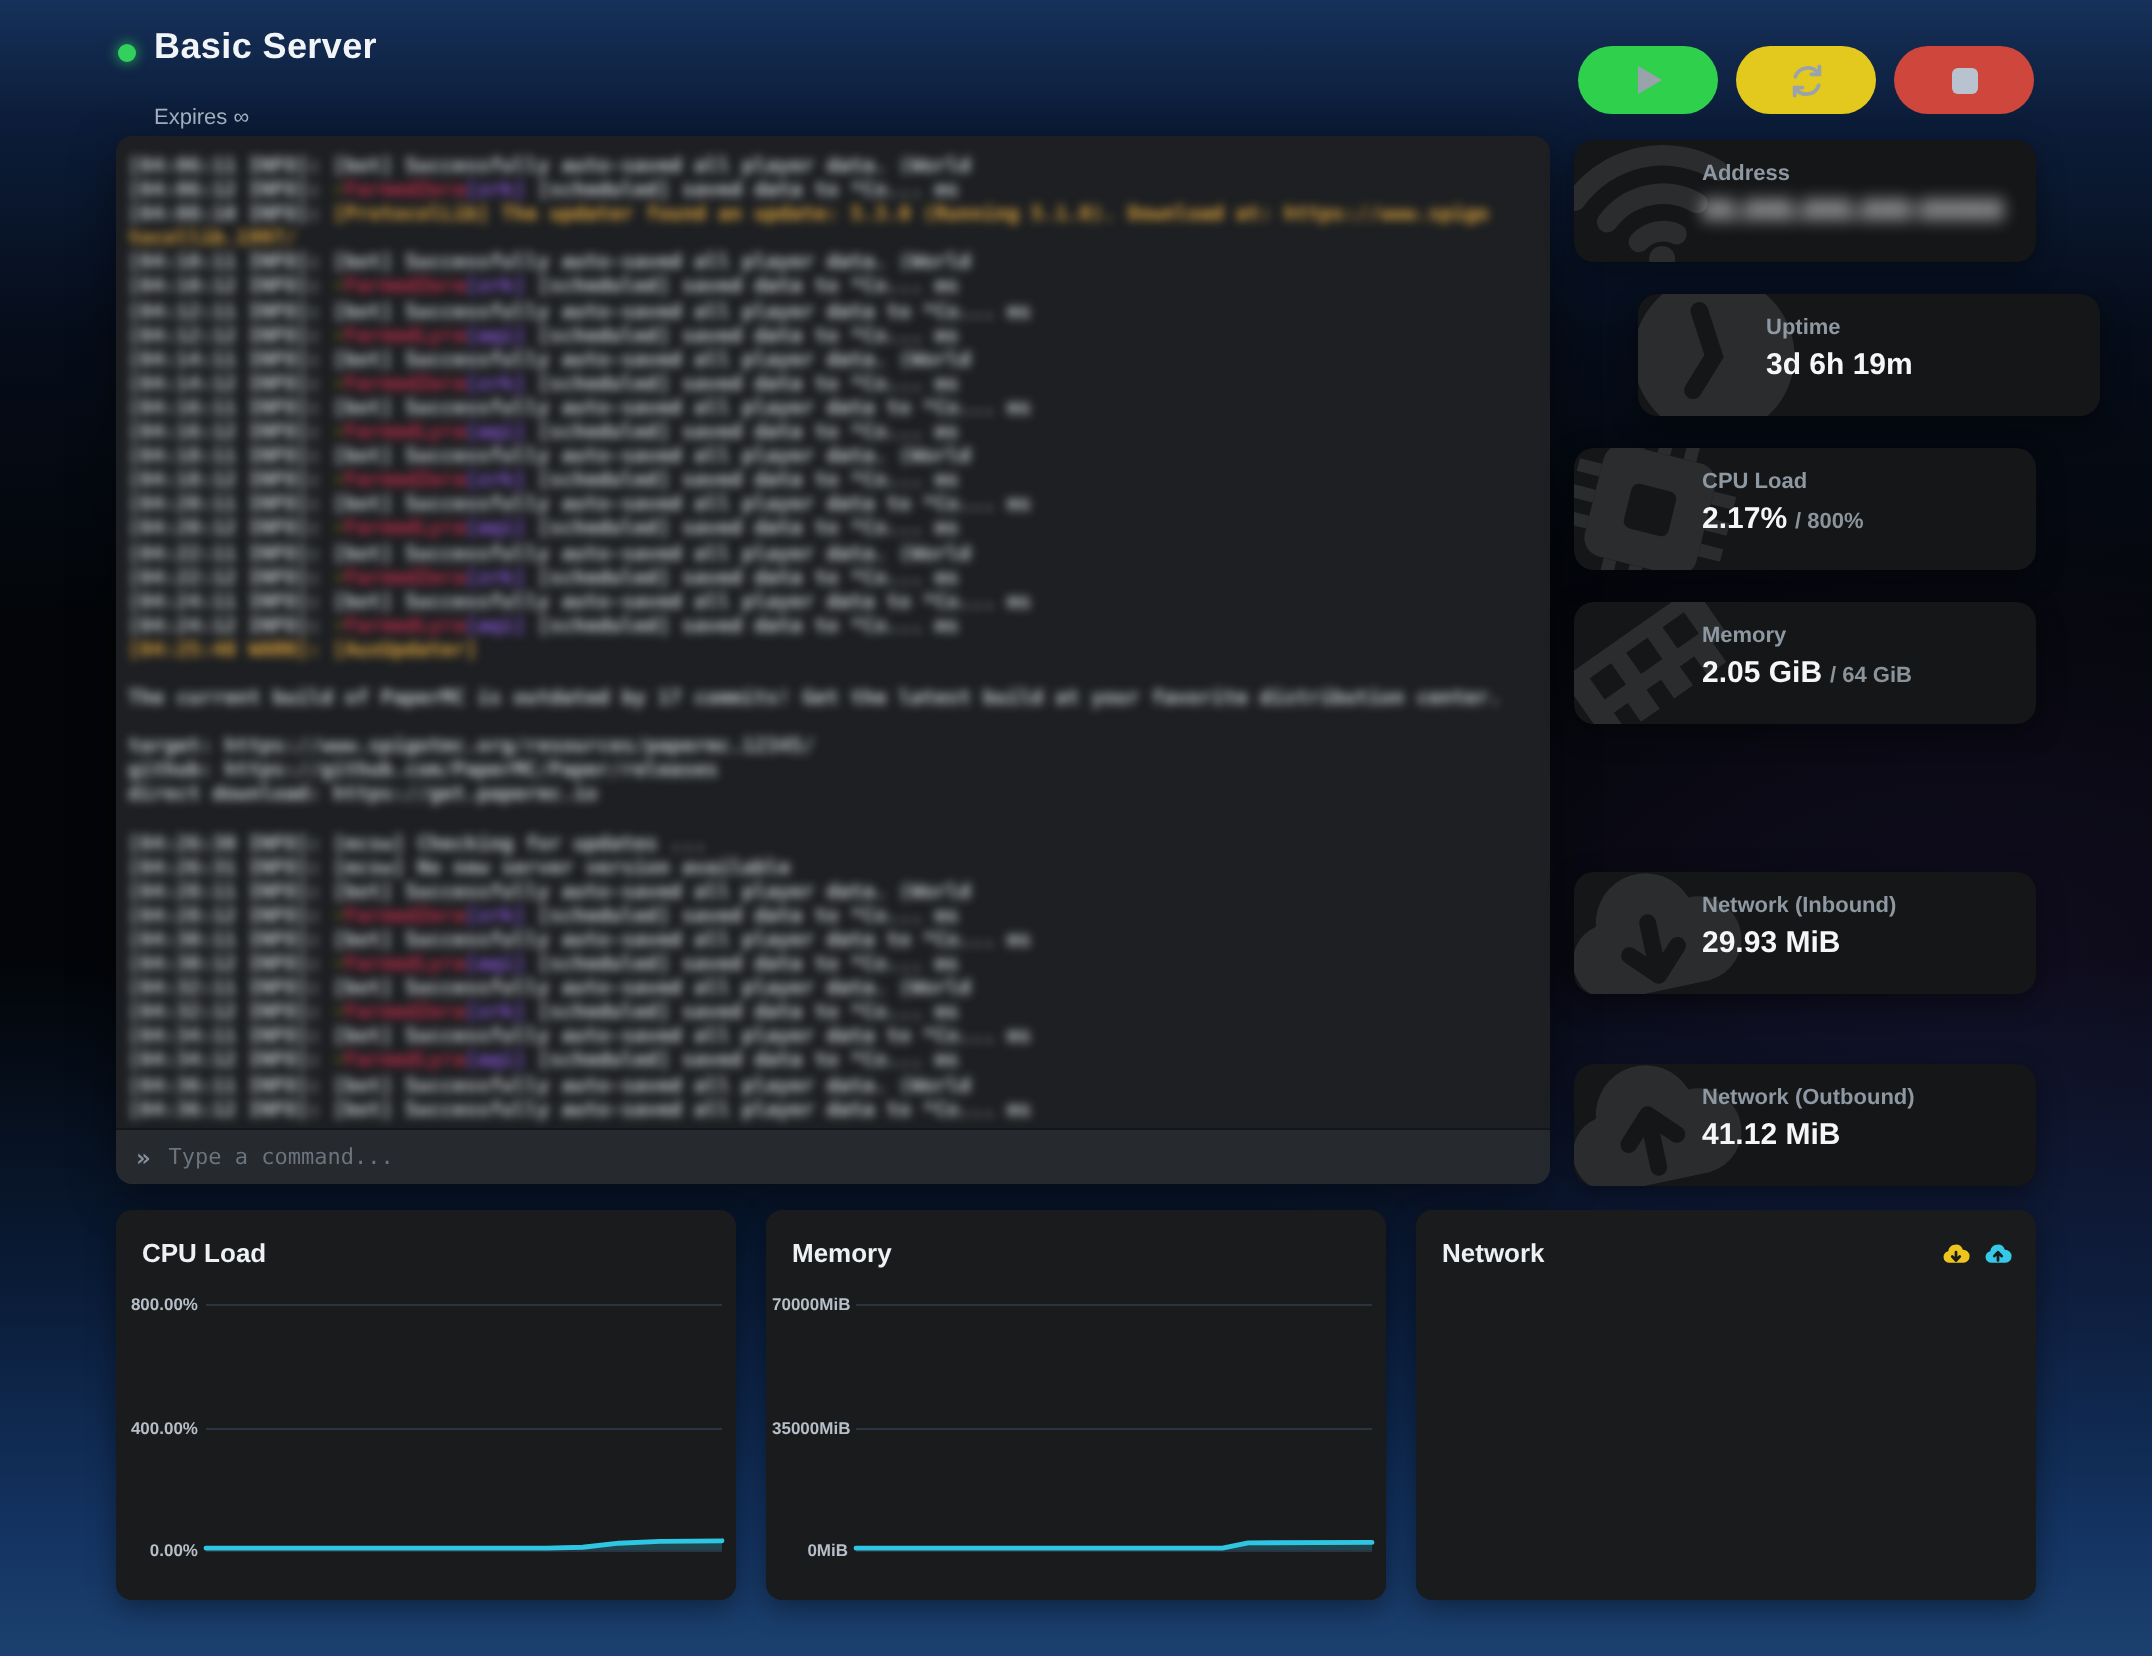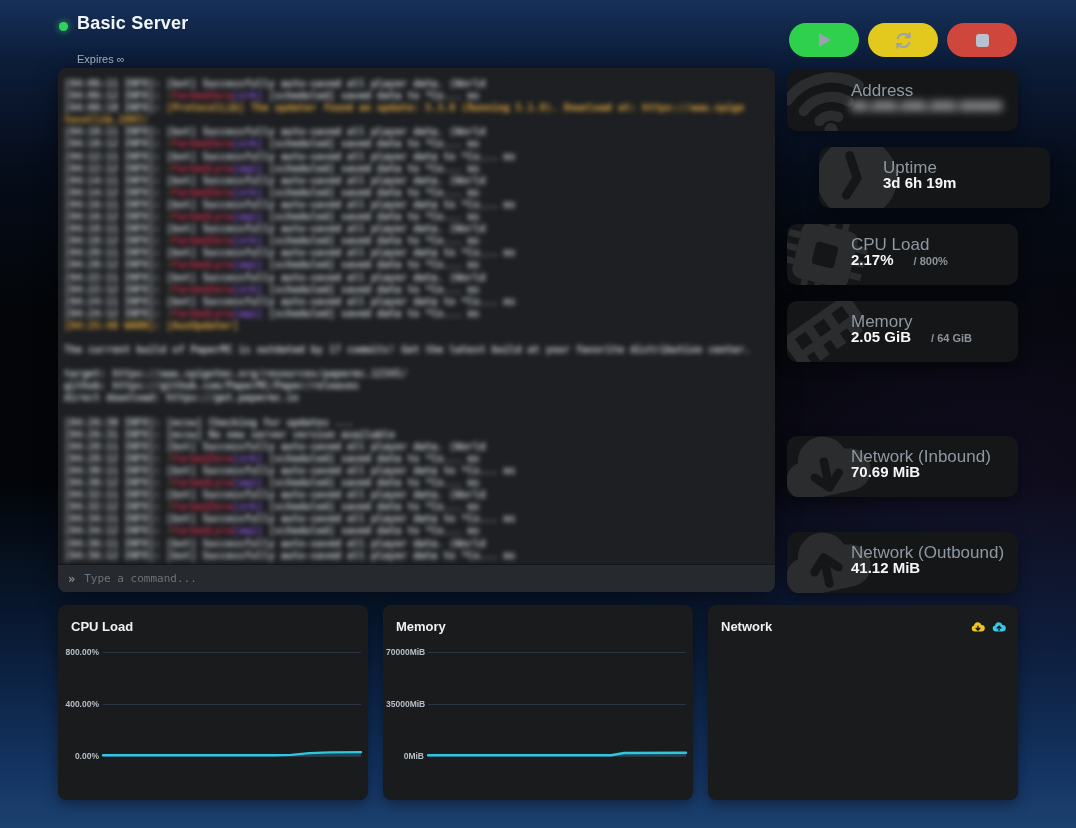--- a/index.html
+++ b/index.html
@@ -36,32 +36,32 @@
                       display:flex; align-items:center; padding:0 10px; gap:9px; }
   .prompt{ color:#87929c; font-size:12px; font-weight:700; font-family:"DejaVu Sans Mono", monospace; }
   .cmd-input{ flex:1; background:transparent; border:none; outline:none;
               font-family:"DejaVu Sans Mono", monospace; font-size:11px; color:#c7ccd1; }
   .cmd-input::placeholder{ color:#6b737c; }
 
   
   .stat-card{ position:absolute; left:787px; width:231px; height:61px; background:#151617;
               border-radius:10px; overflow:hidden; box-shadow:0 4px 14px rgba(0,0,0,.4); }
   .stat-icon{ position:absolute; left:-8px; top:50%; width:92px; height:92px; }
-  .stat-label{ position:absolute; left:64px; top:11px; font-size:17px; font-weight:400; color:#8e98a2; }
+  .stat-label{ position:absolute; left:64px; top:11px; font-size:11px; font-weight:700; color:#8e98a2; }
   .stat-value-row{ position:absolute; left:64px; top:27px; white-space:nowrap; }
   .stat-value{ font-size:15px; font-weight:700; color:#f4f6f8; }
-  .stat-limit{ font-size:11px; font-weight:600; color:#8b939b; margin-left:20px;text-align:right; }
+  .stat-limit{ font-size:11px; font-weight:600; color:#8b939b; margin-left:4px;text-align:right; }
   .blurred{ filter:blur(4px); }
 
   
   .chart-card{ position:absolute; top:605px; width:310px; height:195px; background:#1a1b1d;
                border-radius:8px; overflow:hidden; box-shadow:0 4px 14px rgba(0,0,0,.4); }
   .chart-title{ position:absolute; left:13px; top:14px; font-size:13px; font-weight:700; color:#eef1f4; }
   .chart-legend{ position:absolute; right:12px; top:15px; display:flex; gap:7px; }
-  .plot-area{ position:absolute; left:45px; right:7px; top:47px; height:104px;font-weight:bold; }
+  .plot-area{ position:absolute; left:45px; right:7px; top:47px; height:123px;font-weight:bold; }
   .grid{ position:absolute; left:0; right:0; height:1px; background:#2b3442; }
   .g0{ top:0; } .g1{ top:50%; } .g2{ top:100%; }
   .yt{ position:absolute; left:-42px; width:38px; text-align:right; font-size:8.5px; color:#b6bfc8; }
   .yt0{ top:-5px; } .yt1{ top:calc(50% - 5px); } .yt2{ top:calc(100% - 5px); }
   svg.plot{ position:absolute; inset:0; width:100%; height:100%; overflow:visible; }
 </style>
 </head>
 <body>
 
 <div id="app">
@@ -203,21 +203,21 @@
 
 
   <div class="stat-card" style="top:436px;">
     <span class="stat-icon" style="transform:translateY(-50%) rotate(-12deg);">
       <svg width="92" height="92" viewBox="0 0 24 24">
         <path d="M6.3 19.5a5 5 0 0 1-1-9.9 6.5 6.5 0 0 1 12.6-1.2 5.2 5.2 0 0 1 .4 11.1z" fill="#2a2c2e"></path>
         <path d="M12 10.5v6.5M8.8 14.2l3.2 3.3 3.2-3.3" fill="none" stroke="#151617" stroke-width="2.2" stroke-linecap="round" stroke-linejoin="round"></path>
       </svg>
     </span>
     <div class="stat-label">Network (Inbound)</div>
-    <div class="stat-value-row"><span class="stat-value">70.69 MiB</span></div>
+    <div class="stat-value-row"><span class="stat-value">29.93 MiB</span></div>
   </div>
 
   <div class="stat-card" style="top:532px;">
     <span class="stat-icon" style="transform:translateY(-50%) rotate(-12deg);">
       <svg width="92" height="92" viewBox="0 0 24 24">
         <path d="M6.3 19.5a5 5 0 0 1-1-9.9 6.5 6.5 0 0 1 12.6-1.2 5.2 5.2 0 0 1 .4 11.1z" fill="#2a2c2e"></path>
         <path d="M12 17.5V11M8.8 13.8L12 10.5l3.2 3.3" fill="none" stroke="#151617" stroke-width="2.2" stroke-linecap="round" stroke-linejoin="round"></path>
       </svg>
     </span>
     <div class="stat-label">Network (Outbound)</div>

